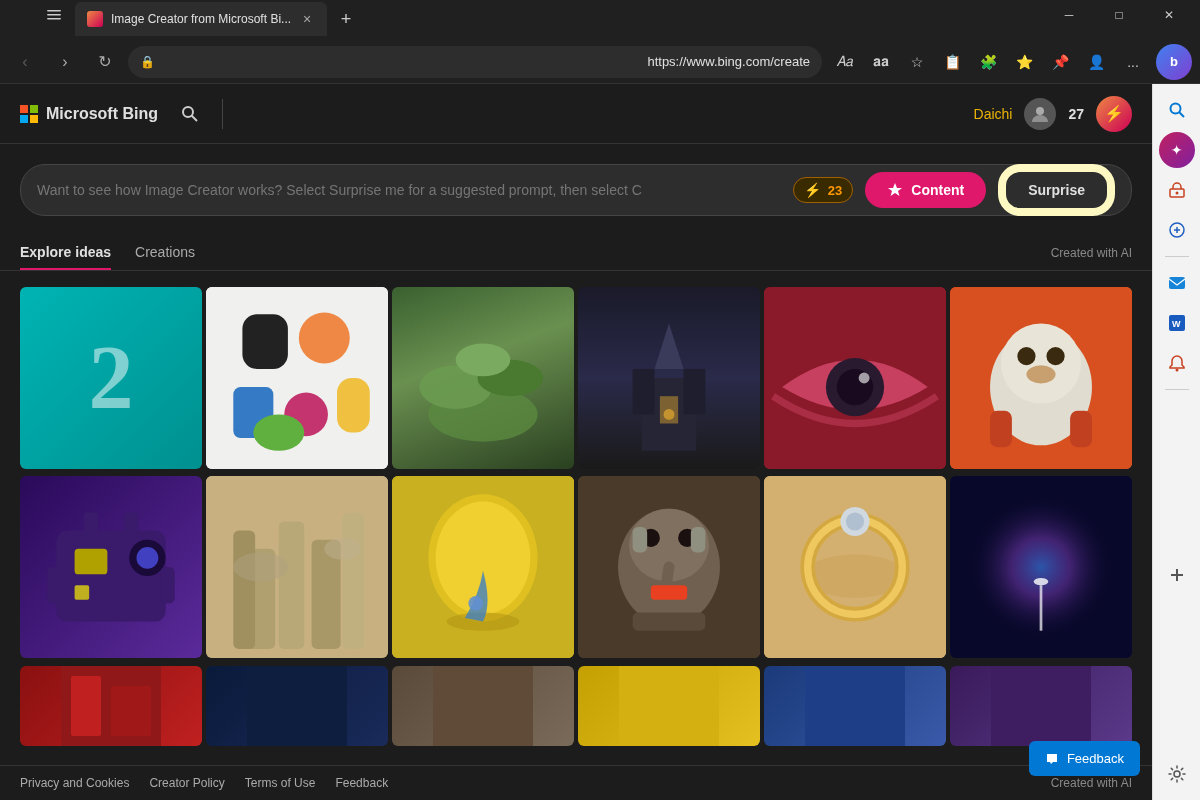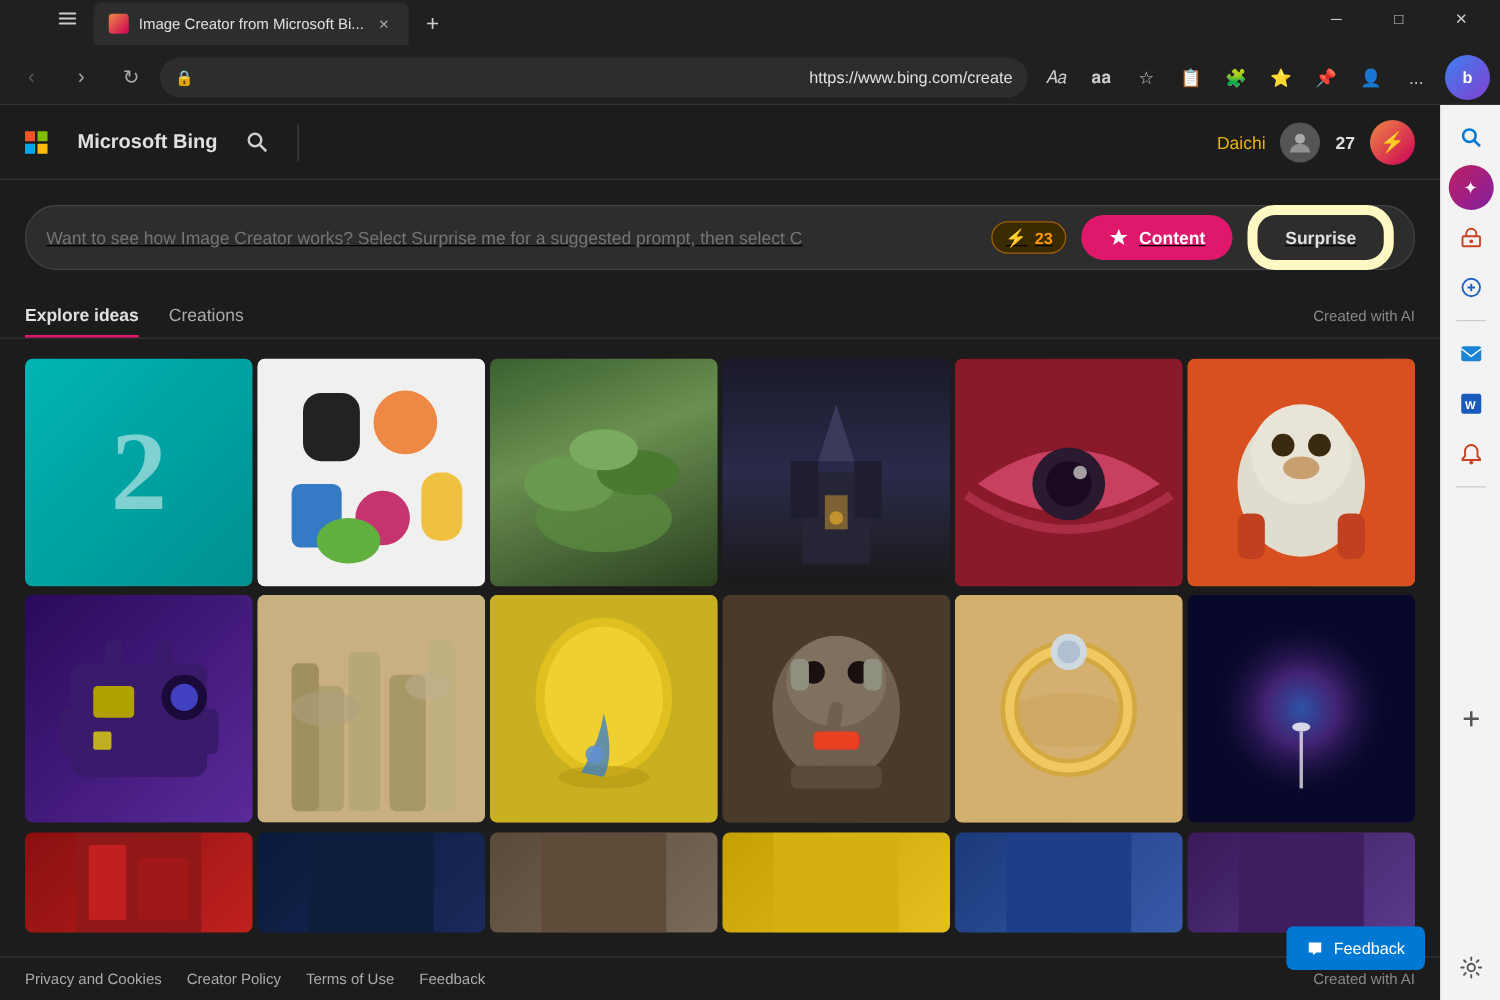--- a/index.html
+++ b/index.html
@@ -34,37 +34,37 @@
     .sidebar-icon { width: 36px; height: 36px; display: flex; align-items: center; justify-content: center; cursor: pointer; border-radius: 4px; font-size: 18px; color: #555; }
     .sidebar-icon.active { color: #0078d4; }
     .sidebar-divider { width: 24px; height: 1px; background: #ccc; margin: 4px 0; }
     .sidebar-bottom { margin-top: auto; }
 
     
     .page-content { flex: 1; background: #1c1c1c; overflow-y: auto; overflow-x: hidden; display: flex; flex-direction: column; }
 
     
     .header { display: flex; align-items: center; height: 60px; padding: 0 20px; background: #1c1c1c; border-bottom: 1px solid #333; gap: 16px; flex-shrink: 0; }
-    .ms-bing-logo { display: flex; align-items: flex-start; gap: 24px; cursor: pointer; }
+    .ms-bing-logo { display: flex; align-items: flex-start; gap: 8px; cursor: pointer; }
     .ms-icon { display: grid; grid-template-columns: 1fr 1fr; gap: 2px; width: 18px; height: 18px; }
     .ms-icon-sq { width: 8px; height: 8px; }
     .bing-text { color: #e0e0e0; font-size: 16px; font-weight: 600; }
     .search-icon-btn { width: 32px; height: 32px; display: flex; align-items: center; justify-content: center; color: #ccc; cursor: pointer; }
     .divider-v { width: 1px; height: 30px; background: #444; }
     .image-creator-title { display: flex; align-items: center; gap: 8px; }
     .image-creator-text { color: #e0e0e0; font-size: 18px; font-weight: 500; }
     .preview-badge { background: transparent; border: 1px solid #888; color: #ccc; font-size: 10px; padding: 2px 6px; border-radius: 3px; letter-spacing: 0.5px; }
     .header-right { margin-left: auto; display: flex; align-items: center; gap: 12px; }
     .user-name { color: #eab308; font-size: 14px; }
     .user-avatar { width: 32px; height: 32px; border-radius: 50%; background: #555; display: flex; align-items: center; justify-content: center; color: #ccc; font-size: 14px; cursor: pointer; }
     .boost-count { color: #e0e0e0; font-size: 14px; font-weight: 600; }
     .boost-icon { width: 36px; height: 36px; background: #e84; border-radius: 50%; display: flex; align-items: center; justify-content: center; color: white; font-size: 16px; cursor: pointer; }
 
     
-    .prompt-area { padding: 20px 20px 10px; flex-shrink: 0; text-decoration: underline; }
+    .prompt-area { padding: 20px 20px 10px; flex-shrink: 0; }
     .prompt-bar { display: flex; align-items: center; background: #2d2d2d; border-radius: 25px; padding: 0 16px; height: 52px; gap: 12px; border: 1px solid #444; }
     .prompt-input { flex: 1; background: transparent; border: none; outline: none; color: #888; font-size: 14px; }
     .boost-indicator { display: flex; align-items: center; gap: 6px; background: #3a2a00; border: 1px solid #a06000; border-radius: 15px; padding: 4px 10px; }
     .boost-lightning { color: #f90; font-size: 14px; }
     .boost-num { color: #f90; font-size: 13px; font-weight: 600; }
     .create-btn { background: #e0186c; color: white; border: none; border-radius: 22px; padding: 10px 22px; font-size: 14px; font-weight: 600; cursor: pointer; display: flex; align-items: center; gap: 8px; white-space: nowrap; }
     .surprise-btn { background: transparent; color: #e0e0e0; border: 8px solid #fef9c3; border-radius: 22px; padding: 10px 22px; font-size: 14px; font-weight: 600; cursor: pointer; white-space: nowrap; }
 
     
     .tabs-row { display: flex; align-items: center; padding: 10px 20px 0; border-bottom: 1px solid #333; flex-shrink: 0; }

